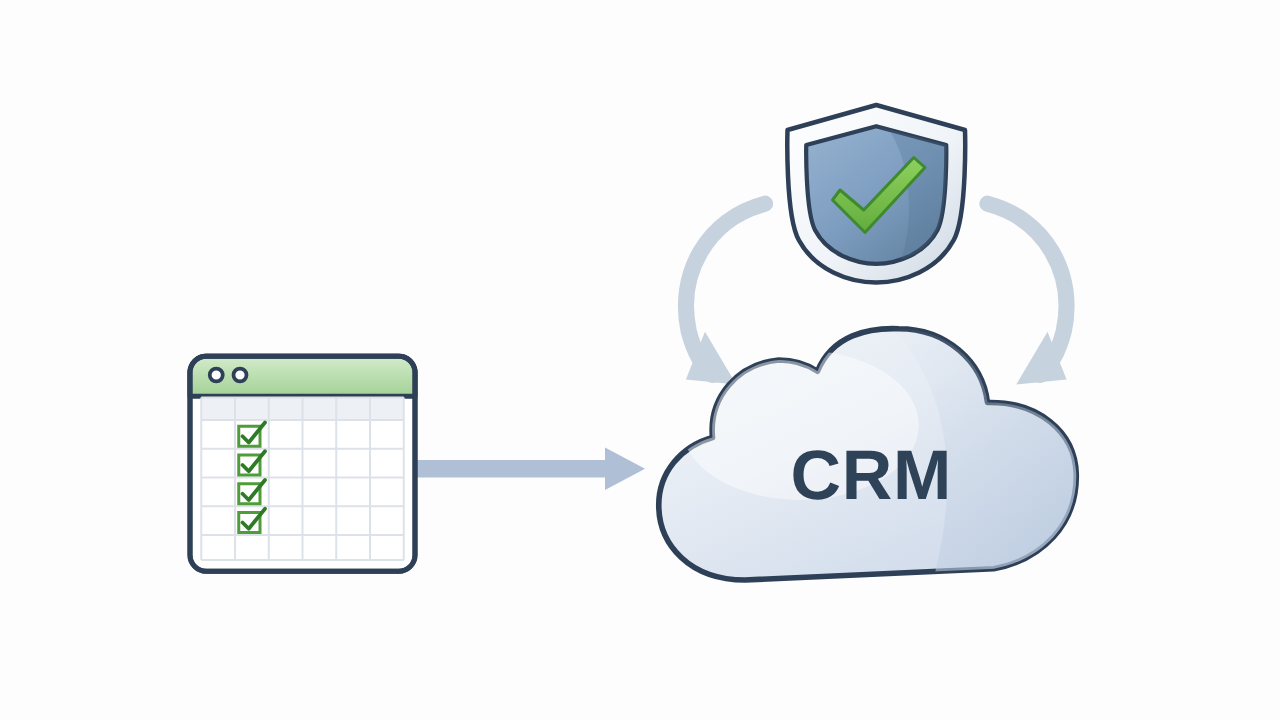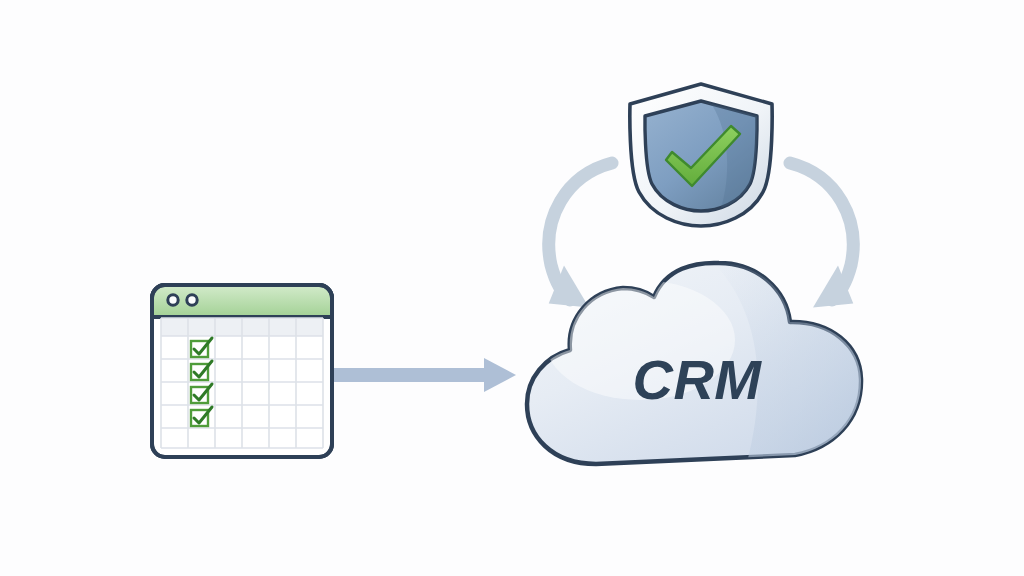--- a/index.html
+++ b/index.html
@@ -12,21 +12,20 @@
     height: 576px;
     overflow: hidden;
     font-family: "Liberation Sans", sans-serif;
     background: #ffffff;
   }
   #stage {
     position: relative;
     width: 1024px;
     height: 576px;
     background: #fdfdfe;
-    font-style: italic;
   }
   #scene {
     position: absolute;
     inset: 0;
     width: 1024px;
     height: 576px;
     display: block;
   }
   .crm-label {
     font-family: "Liberation Sans", sans-serif;

